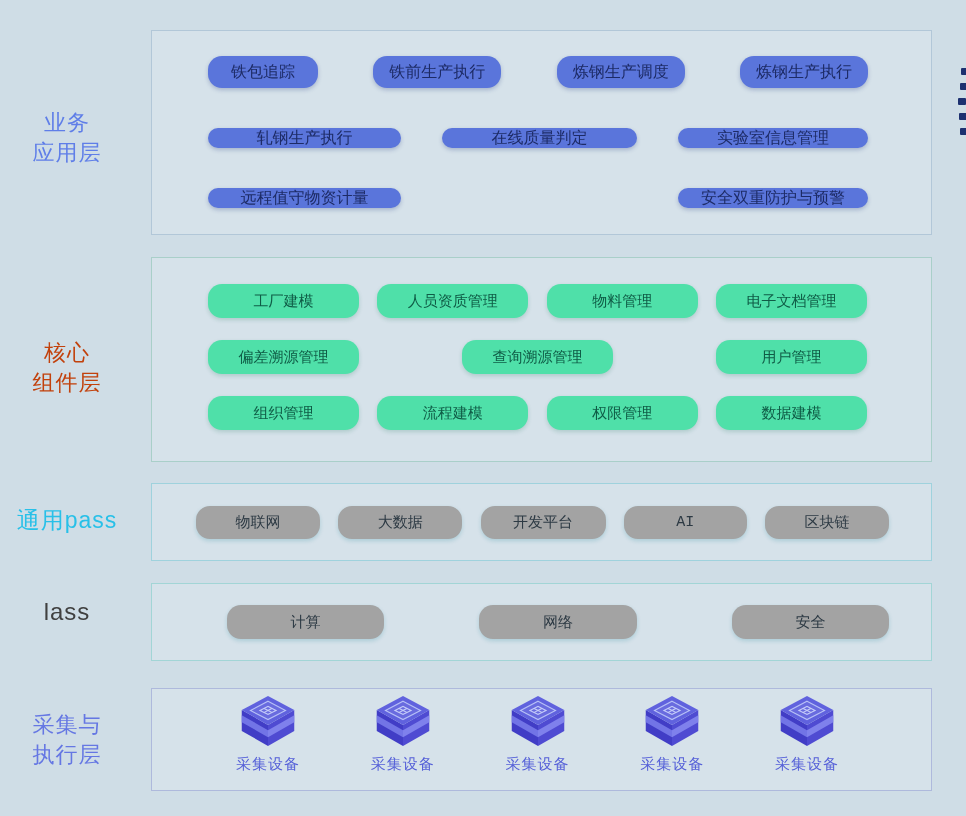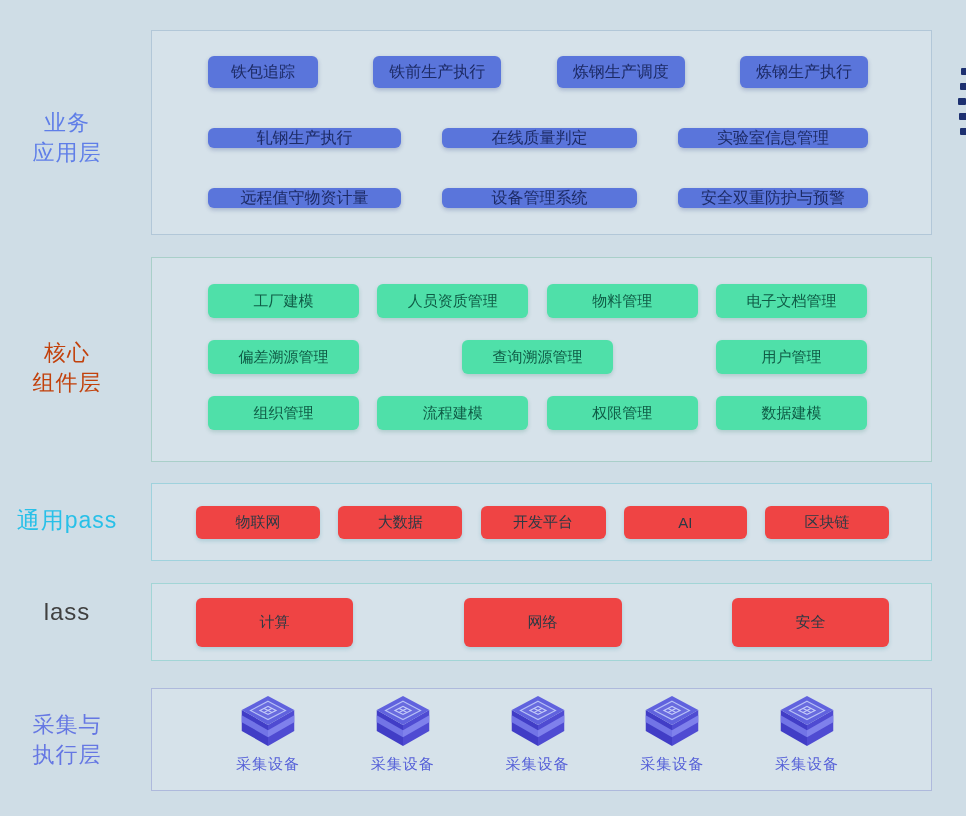--- a/index.html
+++ b/index.html
@@ -13,28 +13,28 @@
     background:rgba(255,255,255,0.16);
     border:1px solid #b2c7d8;
   }
   .p1{top:30px;height:205px;display:flex;flex-direction:column;justify-content:space-between;padding:25px 63px 26px 56px;}
   .p2{top:257px;height:205px;border-color:#a9cfc9;display:flex;flex-direction:column;justify-content:space-between;padding:26px 64px 31px 56px;}
   .p3{top:483px;height:78px;border-color:#9fd2dd;display:flex;align-items:center;justify-content:space-between;padding:0 42px 0 44px;}
   .p4{top:583px;height:78px;border-color:#a2d5d6;display:flex;align-items:center;justify-content:space-between;padding:0 42px 0 44px;}
   .p5{top:688px;height:103px;border-color:#aeb9dc;display:flex;justify-content:space-between;padding:7px 68px 16px 60px;}
   .brow{display:flex;justify-content:space-between;}
   .btn{
-    border-radius:6px;display:flex;align-items:center;justify-content:center;
-    box-sizing:border-box;white-space:nowrap;cursor:default;
+    border-radius:14px;display:flex;align-items:center;justify-content:center;
+    box-sizing:border-box;white-space:nowrap;cursor:default;font-family:Liberation Mono, monospace;
   }
   .blue{background:#5a75db;color:#1d2b66;height:32px;font-size:16px;box-shadow:0 2px 4px rgba(40,60,130,.28);}
   .h34{height:20px;}
   .green{background:#4fe0a9;color:#0f5c46;height:34px;font-size:15px;box-shadow:0 2px 4px rgba(20,110,80,.20);}
-  .cyan{background:#ef4444;color:#2d3a44;height:33px;font-size:15px;box-shadow:0 2px 4px rgba(0,120,140,.20);}
-  .cyan.h34{height:49px;}
+  .cyan{background:#a3a3a3;color:#2d3a44;height:33px;font-size:15px;box-shadow:0 2px 4px rgba(0,120,140,.20);}
+  .cyan.h34{height:34px;margin-left:31px;}
   .w110{width:110px}.w128{width:128px}
   .w193{width:193px}.w195{width:195px}.w190{width:190px}
   .w151{width:151px}
   .w124{width:124px}.w123{width:123px}.w125{width:125px}
   .w157{width:157px}.w158{width:158px}
   .side-label{
     position:absolute;left:0;width:134px;text-align:center;
     font-size:22px;line-height:30px;letter-spacing:1px;
   }
   .l1{top:108px;color:#5f7ee8;}
@@ -71,21 +71,20 @@
     <div class="btn blue w128">炼钢生产调度</div>
     <div class="btn blue w128">炼钢生产执行</div>
   </div>
   <div class="brow">
     <div class="btn blue h34 w193">轧钢生产执行</div>
     <div class="btn blue h34 w195">在线质量判定</div>
     <div class="btn blue h34 w190">实验室信息管理</div>
   </div>
   <div class="brow">
     <div class="btn blue h34 w193">远程值守物资计量</div>
-    <div class="btn blue h34 w195">设备管理系统</div>
     <div class="btn blue h34 w190">安全双重防护与预警</div>
   </div>
 </div>
 
 <div class="panel p2">
   <div class="brow">
     <div class="btn green w151">工厂建模</div>
     <div class="btn green w151">人员资质管理</div>
     <div class="btn green w151">物料管理</div>
     <div class="btn green w151">电子文档管理</div>

